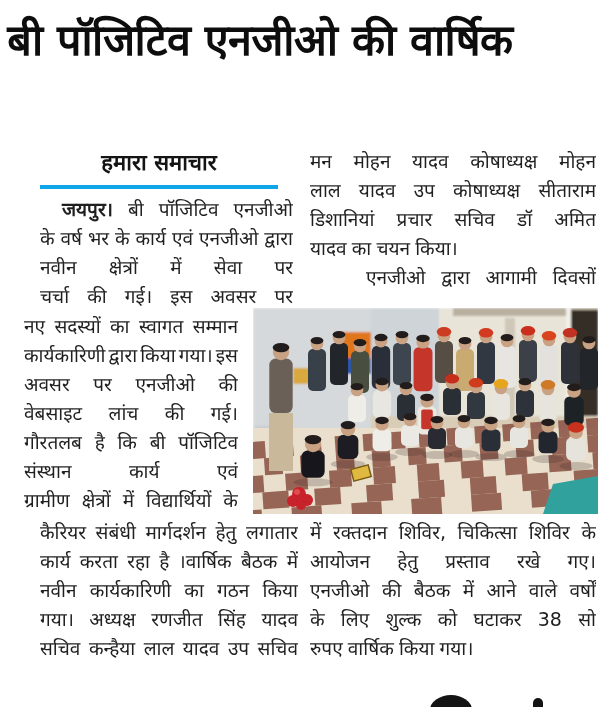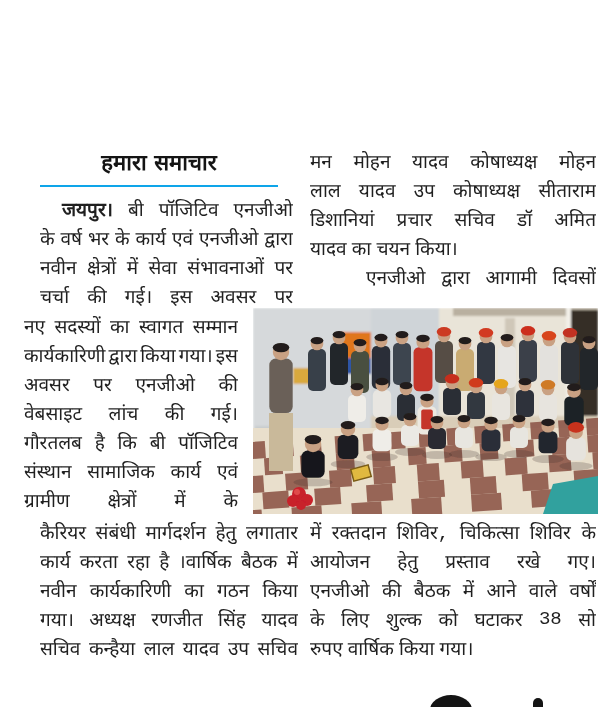--- a/index.html
+++ b/index.html
@@ -10,60 +10,61 @@
   }
   .abs{position:absolute;}
   #headline{
     left:0;top:12px;width:520px;text-align:center;
     font-size:43px;line-height:57px;font-weight:800;color:#0d0d0d;
     letter-spacing:-0.5px;
   }
   #section-header{
     left:40px;top:146px;width:238px;text-align:center;
     font-size:22px;font-weight:700;color:#141414;
-    padding-bottom:9px;border-bottom:2px solid #0ea5e9;
+    padding-bottom:9px;border-bottom:4px solid #0ea5e9;
   }
-  .col{font-size:19px;color:#1f1f1f;font-family:Liberation Mono, monospace;}
+  .col{font-size:19px;color:#1f1f1f;}
   .ln{display:flex;height:29px;align-items:center;white-space:pre;overflow:hidden;}
   .jl{justify-content:space-between;}
   .ln:not(.jl){justify-content:flex-start;gap:.27em;}
   .ind{padding-left:22px;}
   .ind2{padding-left:56px;}
   .ln b{font-weight:700;}
   #left-seg1{left:40px;top:194px;width:253px;}
   #left-seg2{left:24px;top:311px;width:214px;}
   #left-seg3{left:40px;top:517px;width:258px;text-align:center;}
   #right-top{left:310px;top:146px;width:286px;}
   #right-bottom{left:310px;top:517px;width:286px;}
   #photo{left:253px;top:308px;width:345px;height:206px;display:block;}
   #cut1{left:430px;top:695px;width:42px;height:30px;border-radius:50%;background:#141414;}
   #cut2{left:533px;top:698px;width:10px;height:22px;border-radius:5px;background:#141414;}
 </style>
 </head>
 <body>
 
 <div id="headline" class="abs">
+  <div>बी पॉजिटिव एनजीओ की वार्षिक</div>
 </div>
 
 <div id="section-header" class="abs">हमारा समाचार</div>
 
 <div id="left-seg1" class="col abs">
     <div class="ln jl ind"><span><b>जयपुर।</b></span><span>बी</span><span>पॉजिटिव</span><span>एनजीओ</span></div>
     <div class="ln jl"><span>के</span><span>वर्ष</span><span>भर</span><span>के</span><span>कार्य</span><span>एवं</span><span>एनजीओ</span><span>द्वारा</span></div>
-    <div class="ln jl"><span>नवीन</span><span>क्षेत्रों</span><span>में</span><span>सेवा</span><span>संभावनाओं</span><span>पर</span></div>
+    <div class="ln jl"><span>नवीन</span><span>क्षेत्रों</span><span>में</span><span>सेवा</span><span>पर</span></div>
     <div class="ln jl"><span>चर्चा</span><span>की</span><span>गई।</span><span>इस</span><span>अवसर</span><span>पर</span></div>
   </div>
 <div id="left-seg2" class="col abs">
     <div class="ln jl"><span>नए</span><span>सदस्यों</span><span>का</span><span>स्वागत</span><span>सम्मान</span></div>
     <div class="ln jl"><span>कार्यकारिणी</span><span>द्वारा</span><span>किया</span><span>गया।</span><span>इस</span></div>
     <div class="ln jl"><span>अवसर</span><span>पर</span><span>एनजीओ</span><span>की</span></div>
     <div class="ln jl"><span>वेबसाइट</span><span>लांच</span><span>की</span><span>गई।</span></div>
     <div class="ln jl"><span>गौरतलब</span><span>है</span><span>कि</span><span>बी</span><span>पॉजिटिव</span></div>
-    <div class="ln jl"><span>संस्थान</span><span>सामाजिक</span><span>कार्य</span><span>एवं</span></div>
-    <div class="ln jl"><span>ग्रामीण</span><span>क्षेत्रों</span><span>में</span><span>के</span></div>
+    <div class="ln jl"><span>संस्थान</span><span>कार्य</span><span>एवं</span></div>
+    <div class="ln jl"><span>ग्रामीण</span><span>क्षेत्रों</span><span>में</span><span>विद्यार्थियों</span><span>के</span></div>
   </div>
 <div id="left-seg3" class="col abs">
     <div class="ln jl"><span>कैरियर</span><span>संबंधी</span><span>मार्गदर्शन</span><span>हेतु</span><span>लगातार</span></div>
     <div class="ln jl"><span>कार्य</span><span>करता</span><span>रहा</span><span>है</span><span>।वार्षिक</span><span>बैठक</span><span>में</span></div>
     <div class="ln jl"><span>नवीन</span><span>कार्यकारिणी</span><span>का</span><span>गठन</span><span>किया</span></div>
     <div class="ln jl"><span>गया।</span><span>अध्यक्ष</span><span>रणजीत</span><span>सिंह</span><span>यादव</span></div>
     <div class="ln jl"><span>सचिव</span><span>कन्हैया</span><span>लाल</span><span>यादव</span><span>उप</span><span>सचिव</span></div>
   </div>
 
 <div id="right-top" class="col abs">

